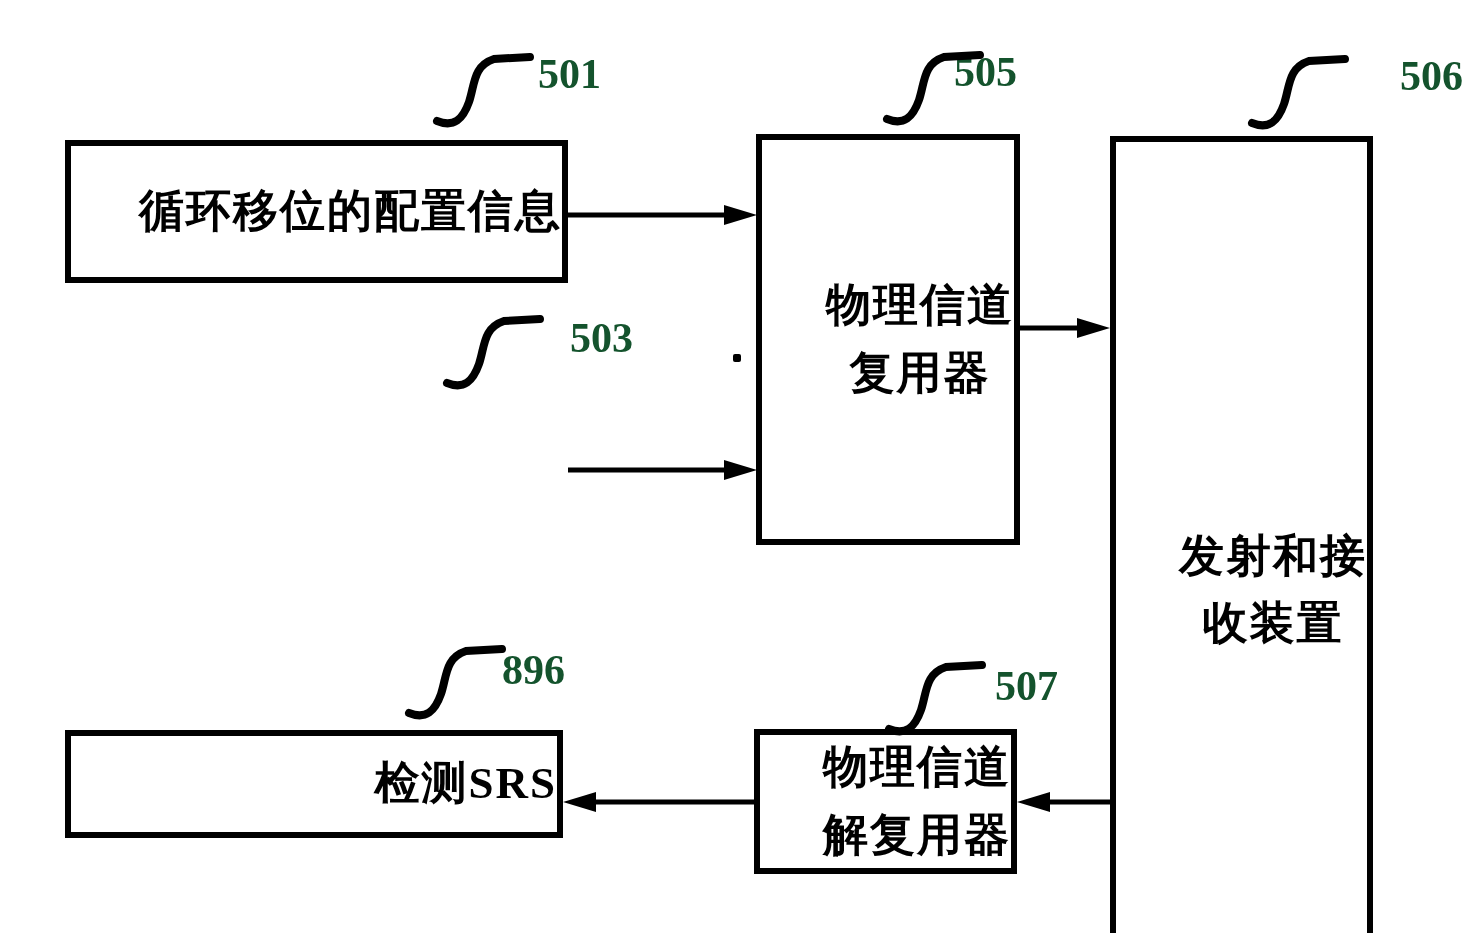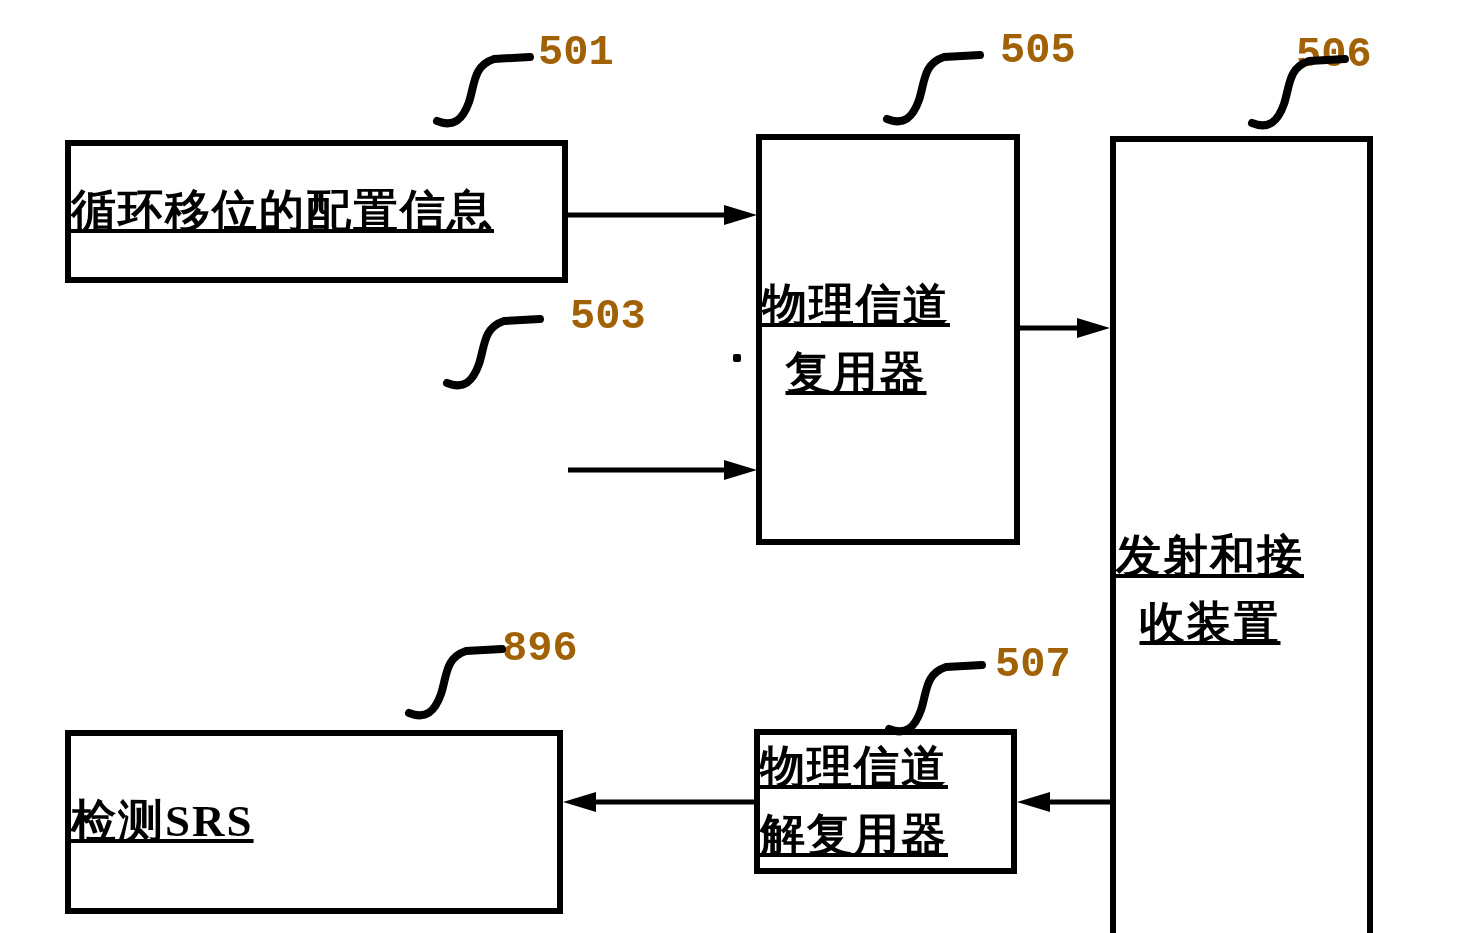--- a/index.html
+++ b/index.html
@@ -15,40 +15,40 @@
     overflow: hidden;
     font-family: "Liberation Serif", serif;
   }
   .box {
     position: absolute;
     box-sizing: border-box;
     border: 6px solid #000000;
     background: #ffffff;
     display: flex;
     align-items: center;
-    justify-content: flex-start;
-    text-decoration: underline;
+    justify-content: flex-end;
   }
   .box-label {
     font-family: "Liberation Serif", serif;
     font-weight: 700;
     font-size: 45px;
     line-height: 1.5;
     color: #000000;
     text-align: center;
     white-space: pre-line;
     letter-spacing: 2px;
   }
   .ref-num {
     position: absolute;
-    font-family: Liberation Mono, monospace;
+    font-family: Liberation Serif, serif;
     font-weight: 700;
     font-size: 42px;
     line-height: 1;
-    color: #a16207;
+    color: #14532d;
+    margin-top: 21px;
   }
   .leader, .arrow {
     position: absolute;
     display: block;
   }
   .ink-dot {
     position: absolute;
     left: 733px;
     top: 354px;
     width: 8px;
@@ -75,28 +75,28 @@
   <div class="box" style="left:1110px; top:136px; width:263px; height:908px;">
     <span class="box-label">发射和接
 收装置</span>
   </div>
 
   <div class="box" style="left:754px; top:729px; width:263px; height:145px;">
     <span class="box-label">物理信道
 解复用器</span>
   </div>
 
-  <div class="box" style="left:65px; top:730px; width:498px; height:184px;">
+  <div class="box" style="left:65px; top:730px; width:498px; height:108px;">
     <span class="box-label">检测SRS</span>
   </div>
 
   <span class="ref-num" style="left:538px; top:32px;">501</span>
   <span class="ref-num" style="left:570px; top:296px;">503</span>
-  <span class="ref-num" style="left:1000px; top:30px;">505</span>
-  <span class="ref-num" style="left:1296px; top:34px;">506</span>
+  <span class="ref-num" style="left:954px; top:30px;">505</span>
+  <span class="ref-num" style="left:1400px; top:34px;">506</span>
   <span class="ref-num" style="left:995px; top:644px;">507</span>
   <span class="ref-num" style="left:502px; top:628px;">896</span>
 
   <svg class="leader" style="left:432px; top:50px;" width="106" height="80" viewBox="0 0 106 80">
     <path d="M 5 71 C 22 78, 31 69, 37 52 C 43 34, 41 16, 62 9 L 98 7" fill="none" stroke="#000000" stroke-width="8" stroke-linecap="round"></path>
   </svg>
   <svg class="leader" style="left:442px; top:312px;" width="106" height="80" viewBox="0 0 106 80">
     <path d="M 5 71 C 22 78, 31 69, 37 52 C 43 34, 41 16, 62 9 L 98 7" fill="none" stroke="#000000" stroke-width="8" stroke-linecap="round"></path>
   </svg>
   <svg class="leader" style="left:882px; top:48px;" width="106" height="80" viewBox="0 0 106 80">

